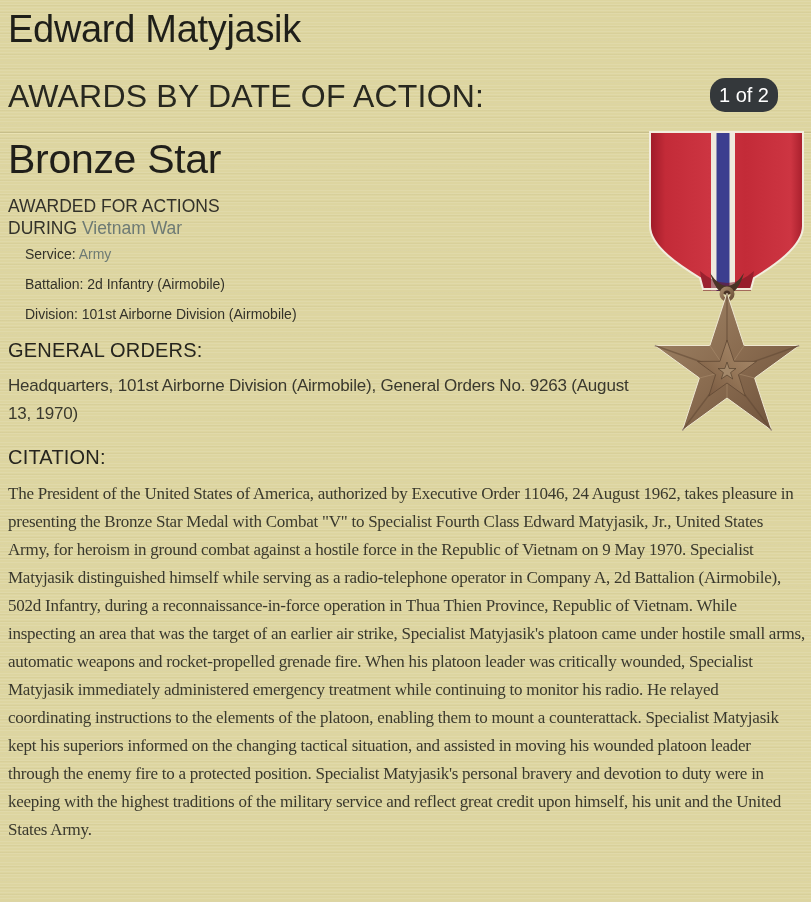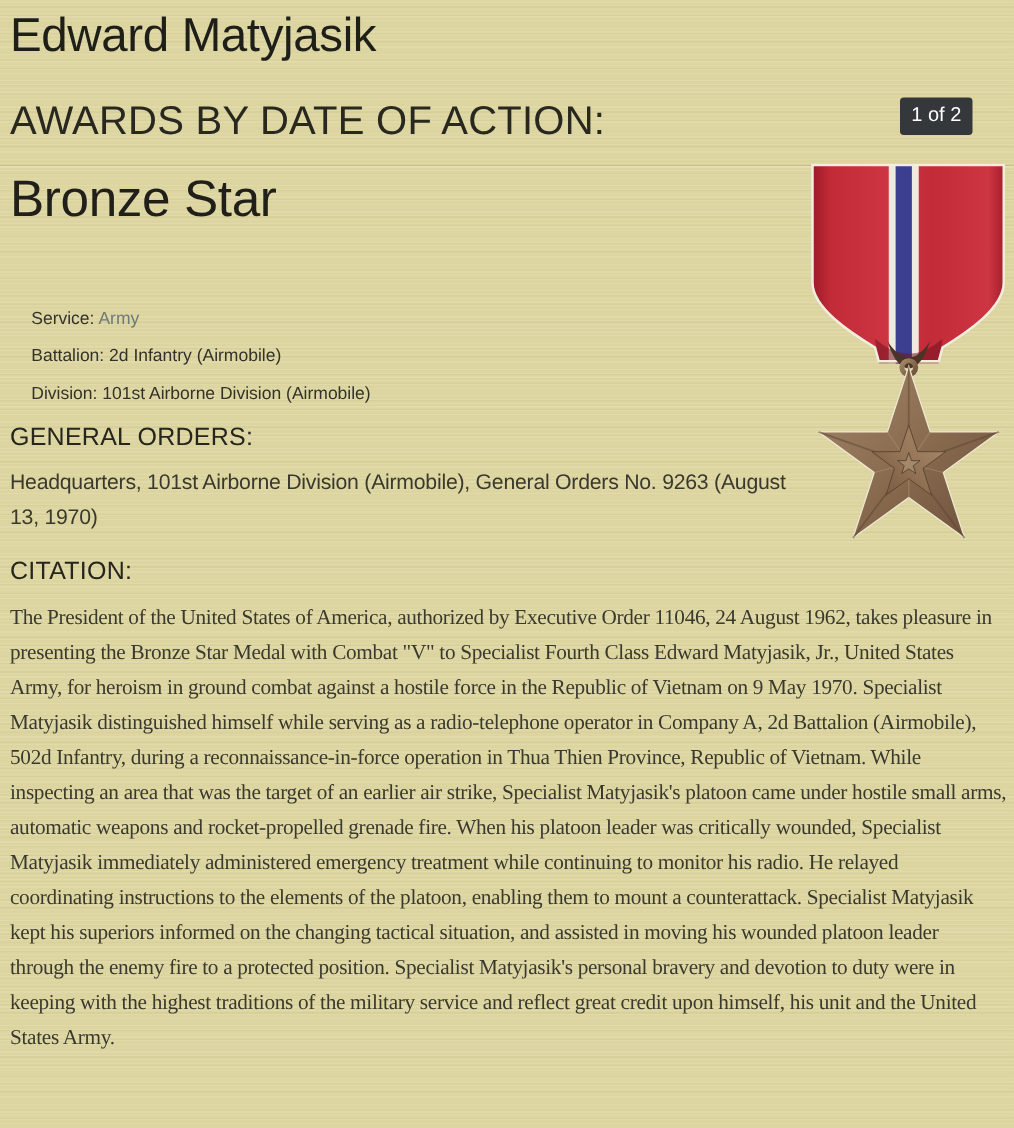--- a/index.html
+++ b/index.html
@@ -19,22 +19,22 @@
     position: absolute; top: 8px; left: 8px; margin: 0;
     font-size: 38px; font-weight: 400; color: #1f1f19; letter-spacing: -0.3px;
   }
   .section-heading {
     position: absolute; top: 78px; left: 8px; margin: 0;
     font-size: 32px; font-weight: 400; color: #28281f; letter-spacing: 0.2px;
   }
   .pager-badge {
     position: absolute; top: 78px; right: 6px;
     background: #34383b; color: #ffffff;
-    font-size: 16px; line-height: 1;
-    padding: 7px 9px 7px 9px; border-radius: 3px;
+    font-size: 20px; line-height: 1;
+    padding: 7px 9px 7px 9px; border-radius: 15px;
   }
   .divider {
     position: absolute; top: 132px; left: 0; width: 811px; height: 0;
     border-top: 1px solid #c7bf8b; border-bottom: 1px solid #e9e2b4;
   }
 
   .award-name {
     position: absolute; top: 136px; left: 8px; margin: 0;
     font-size: 41px; font-weight: 400; color: #201f1a; letter-spacing: -0.3px;
   }
@@ -73,20 +73,24 @@
   <h1 class="page-title">Edward Matyjasik</h1>
 
   <h2 class="section-heading">AWARDS BY DATE OF ACTION:</h2>
 
   <span class="pager-badge">1 of 2</span>
 
   <div class="divider"></div>
 
   <h2 class="award-name">Bronze Star</h2>
 
+  <div class="awarded-for">
+    <span>AWARDED FOR ACTIONS</span><br>
+    <span>DURING </span><a href="#" class="tan-link">Vietnam War</a>
+  </div>
 
   <div class="meta-line meta-service">
     <span>Service: </span><a href="#" class="tan-link">Army</a>
   </div>
 
   <div class="meta-line meta-battalion">
     <span>Battalion: </span><span>2d Infantry (Airmobile)</span>
   </div>
 
   <div class="meta-line meta-division">

